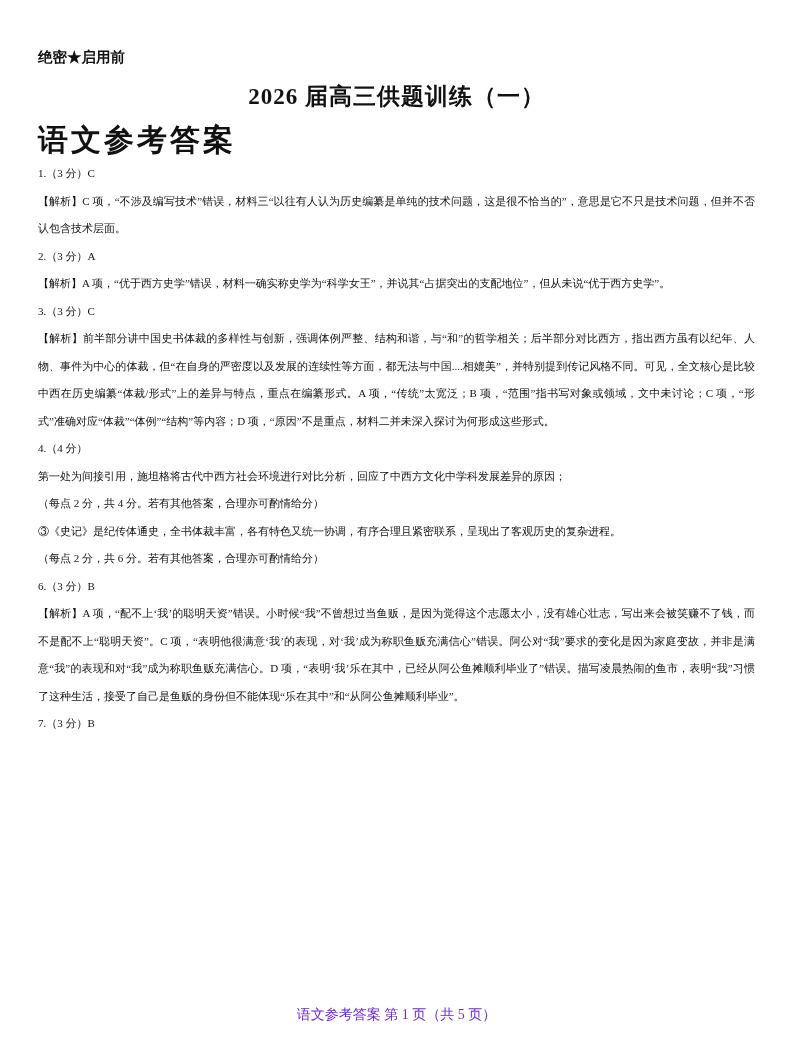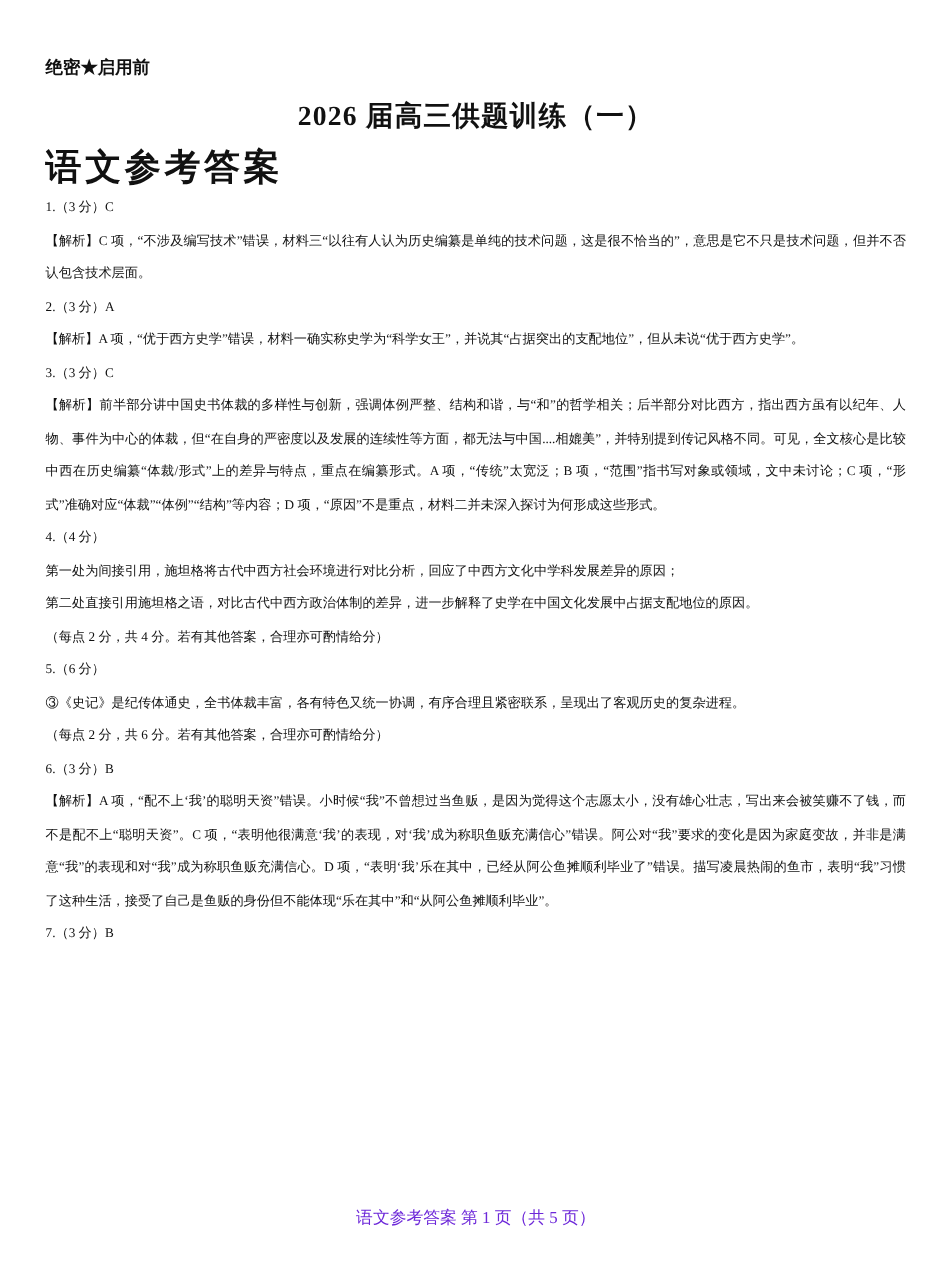--- a/index.html
+++ b/index.html
@@ -78,25 +78,23 @@
         <div class="answer-label">2.（3 分）A</div>
         <div class="answer-paragraph">【解析】A 项，“优于西方史学”错误，材料一确实称史学为“科学女王”，并说其“占据突出的支配地位”，但从未说“优于西方史学”。</div>
       </div>
       <div class="answer-block">
         <div class="answer-label">3.（3 分）C</div>
         <div class="answer-paragraph">【解析】前半部分讲中国史书体裁的多样性与创新，强调体例严整、结构和谐，与“和”的哲学相关；后半部分对比西方，指出西方虽有以纪年、人物、事件为中心的体裁，但“在自身的严密度以及发展的连续性等方面，都无法与中国....相媲美”，并特别提到传记风格不同。可见，全文核心是比较中西在历史编纂“体裁/形式”上的差异与特点，重点在编纂形式。A 项，“传统”太宽泛；B 项，“范围”指书写对象或领域，文中未讨论；C 项，“形式”准确对应“体裁”“体例”“结构”等内容；D 项，“原因”不是重点，材料二并未深入探讨为何形成这些形式。</div>
       </div>
       <div class="answer-block">
         <div class="answer-label">4.（4 分）</div>
         <div class="answer-paragraph">第一处为间接引用，施坦格将古代中西方社会环境进行对比分析，回应了中西方文化中学科发展差异的原因；</div>
-        <div class="answer-paragraph">第二处直接引用施坦格之语，对比古代中西方政治体制的差异，进一步解释了史学在中国文化发展中占据支配地位的原因。</div>
         <div class="answer-paragraph">（每点 2 分，共 4 分。若有其他答案，合理亦可酌情给分）</div>
       </div>
       <div class="answer-block">
-        <div class="answer-label">5.（6 分）</div>
         <div class="answer-paragraph">③《史记》是纪传体通史，全书体裁丰富，各有特色又统一协调，有序合理且紧密联系，呈现出了客观历史的复杂进程。</div>
         <div class="answer-paragraph">（每点 2 分，共 6 分。若有其他答案，合理亦可酌情给分）</div>
       </div>
       <div class="answer-block">
         <div class="answer-label">6.（3 分）B</div>
         <div class="answer-paragraph">【解析】A 项，“配不上‘我’的聪明天资”错误。小时候“我”不曾想过当鱼贩，是因为觉得这个志愿太小，没有雄心壮志，写出来会被笑赚不了钱，而不是配不上“聪明天资”。C 项，“表明他很满意‘我’的表现，对‘我’成为称职鱼贩充满信心”错误。阿公对“我”要求的变化是因为家庭变故，并非是满意“我”的表现和对“我”成为称职鱼贩充满信心。D 项，“表明‘我’乐在其中，已经从阿公鱼摊顺利毕业了”错误。描写凌晨热闹的鱼市，表明“我”习惯了这种生活，接受了自己是鱼贩的身份但不能体现“乐在其中”和“从阿公鱼摊顺利毕业”。</div>
       </div>
       <div class="answer-block">
         <div class="answer-label">7.（3 分）B</div>
       </div>

